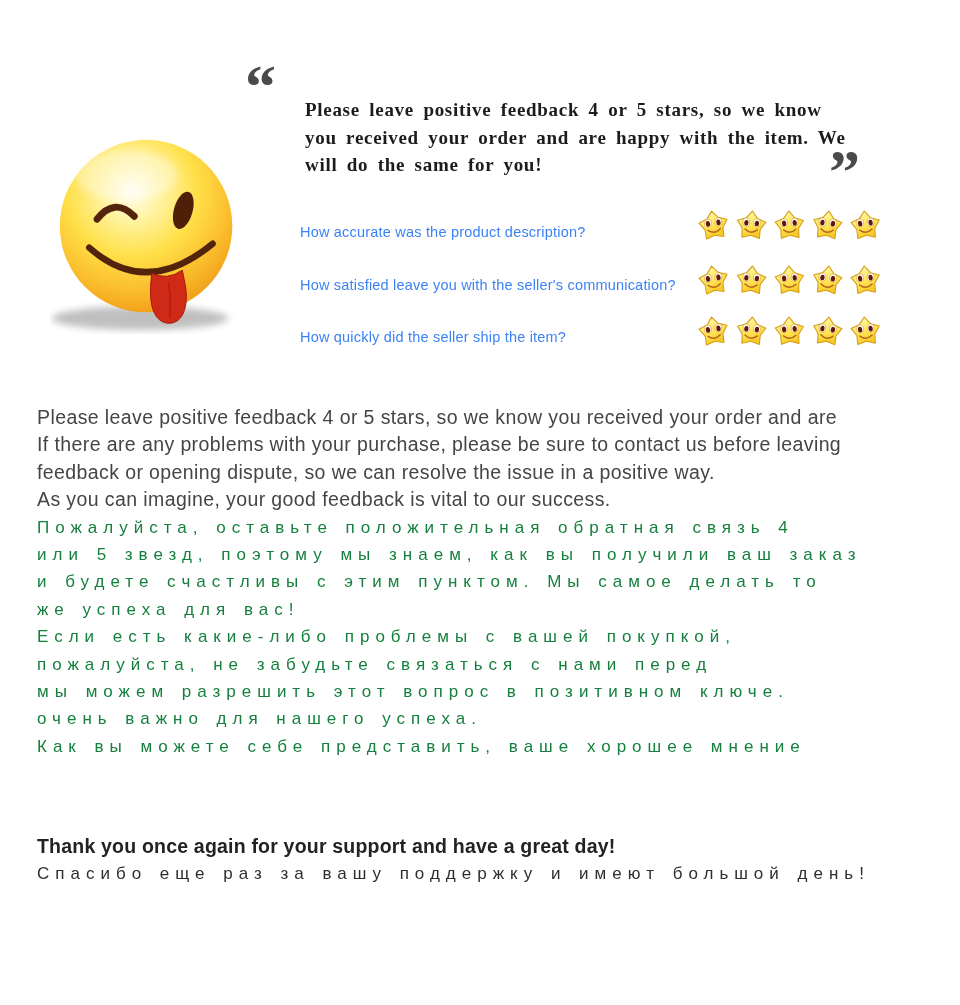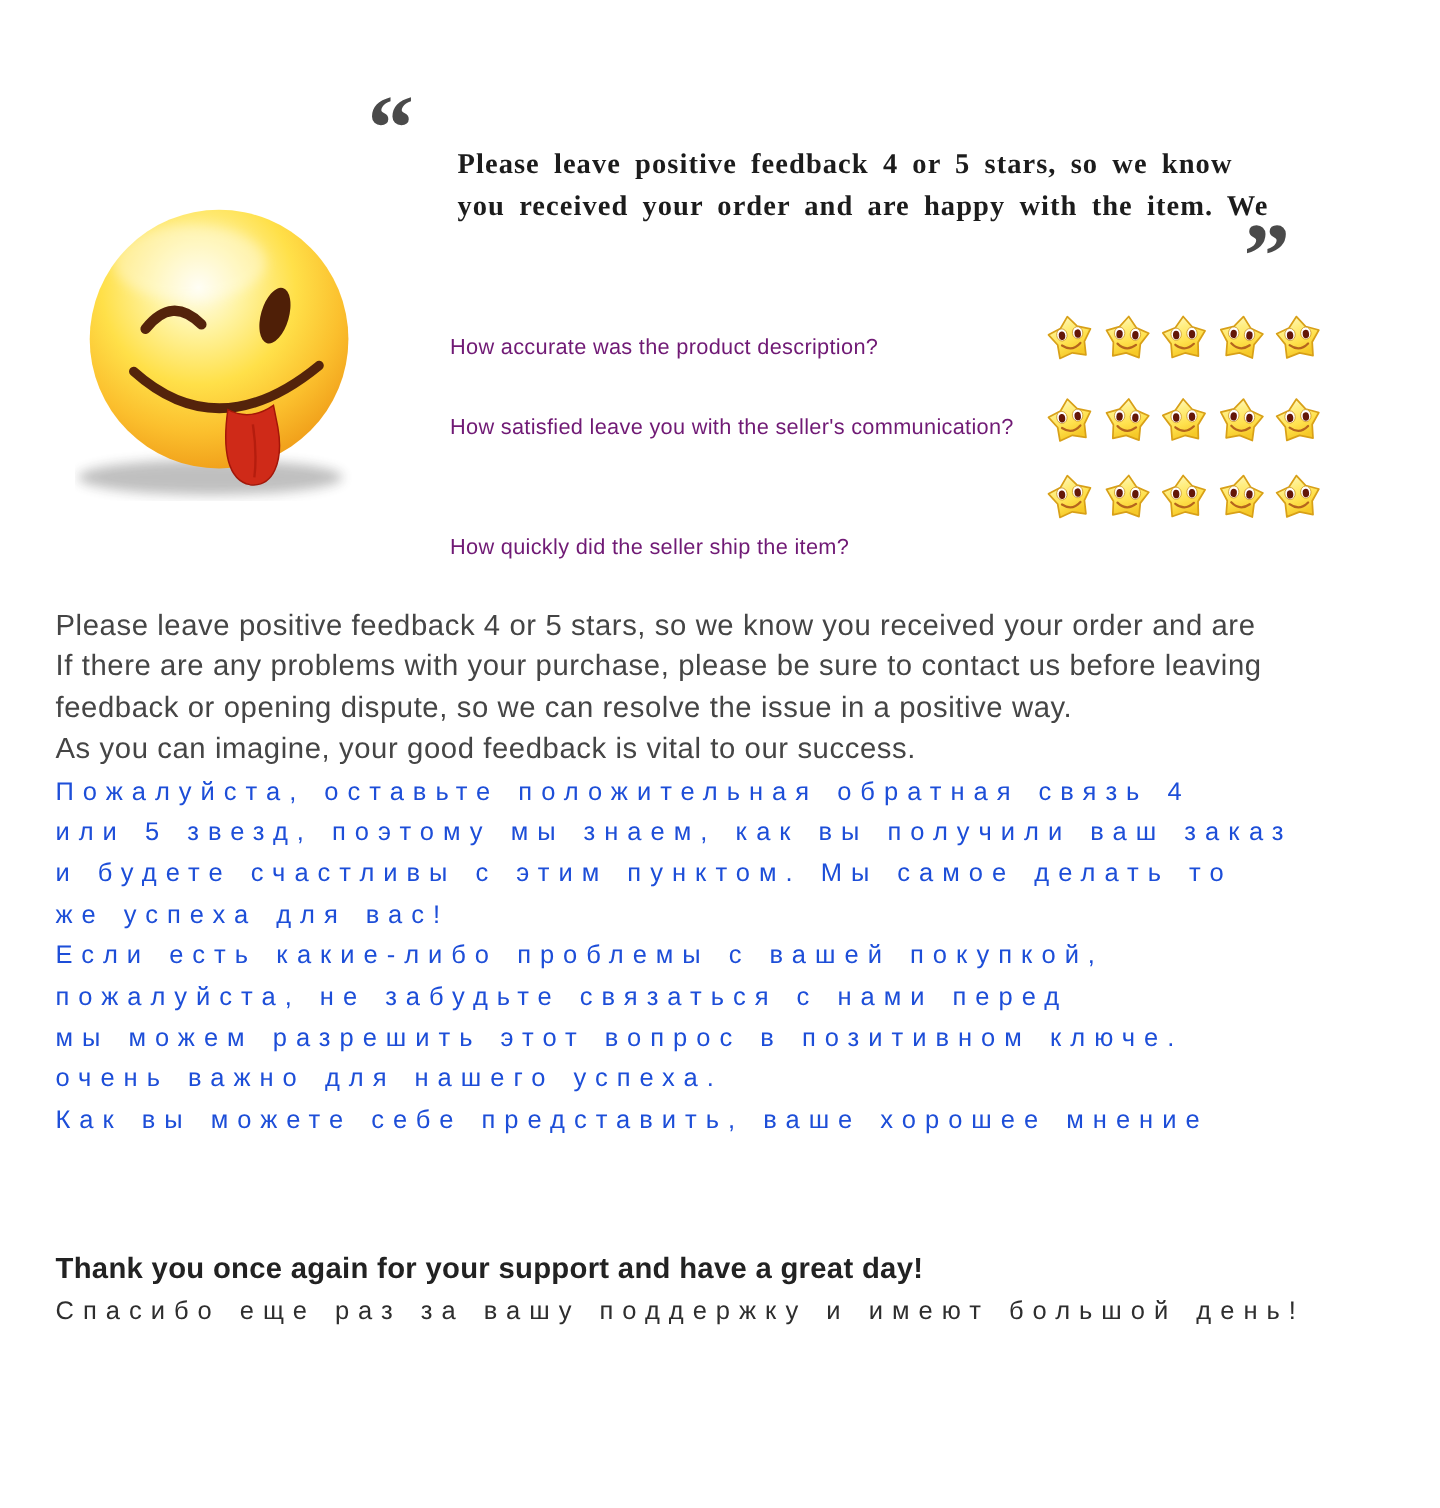--- a/index.html
+++ b/index.html
@@ -14,39 +14,39 @@
   .quote-mark{position:absolute;font-family:"Liberation Serif", serif;
               font-weight:bold;color:#4a4a4a;font-size:62px;line-height:1;}
   .quote-open{left:245px;top:55px;}
   .quote-close{left:829px;top:140px;}
 
   .quote-text{position:absolute;left:305px;top:96px;width:600px;
               font-family:"Liberation Serif", serif;font-weight:bold;
               font-size:19px;line-height:27.5px;color:#1c1c1c;
               letter-spacing:0.7px;word-spacing:4px;}
 
-  .question{position:absolute;left:300px;font-size:14.5px;color:#701a75;
+  .question{position:absolute;left:300px;font-size:14.5px;color:#3b82f6;
             letter-spacing:0.2px;}
-  .q1{top:224px;} .q2{top:277px;} .q3{top:329px;margin-top:28px;}
+  .q1{top:224px;} .q2{top:277px;} .q3{top:329px;}
 
   .stars-row{position:absolute;left:697px;width:195px;height:38px;
              display:flex;gap:5px;}
   .r1{top:207px;} .r2{top:262px;} .r3{top:313px;}
   .star{width:33px;height:36px;flex:0 0 auto;}
   .stars-row .star:nth-child(1){transform:rotate(-8deg);}
   .stars-row .star:nth-child(2){transform:rotate(4deg);}
   .stars-row .star:nth-child(3){transform:rotate(-3deg);}
   .stars-row .star:nth-child(4){transform:rotate(6deg);}
   .stars-row .star:nth-child(5){transform:rotate(-5deg);}
 
   
   .body-text{position:absolute;left:37px;top:404px;width:915px;}
   .en-line{font-size:19.5px;line-height:27.4px;color:#454545;
            letter-spacing:0.4px;white-space:nowrap;}
-  .ru-line{font-size:17px;line-height:27.4px;color:#1d4ed8;
+  .ru-line{font-size:17px;line-height:27.4px;color:#15803d;
            letter-spacing:6px;word-spacing:2px;white-space:nowrap;}
 
   .closing{position:absolute;left:37px;top:832px;width:925px;}
   .closing-en{font-size:19.5px;line-height:28px;font-weight:bold;
               color:#222222;letter-spacing:0.2px;white-space:nowrap;}
   .closing-ru{font-size:17px;line-height:28px;color:#2e2e2e;
               letter-spacing:6px;word-spacing:2px;white-space:nowrap;}
 
   .hidden-defs{position:absolute;width:0;height:0;overflow:hidden;}
 </style>
@@ -88,20 +88,21 @@
       <path d="M121,160 Q124,180 122,196" fill="none" stroke="#a31608" stroke-width="1.6" opacity="0.6"></path>
     </svg>
   </div>
 
   <div class="quote-mark quote-open">“</div>
   <div class="quote-mark quote-close">”</div>
 
   <div class="quote-text">
     <div>Please leave positive feedback 4 or 5 stars, so we know</div>
     <div>you received your order and are happy with the item. We</div>
+    <div>will do the same for you!</div>
   </div>
 
   <div class="question q1">How accurate was the product description?</div>
   <div class="question q2">How satisfied leave you with the seller's communication?</div>
   <div class="question q3">How quickly did the seller ship the item?</div>
 
   <div class="stars-row r1">
       <svg class="star" viewBox="0 0 40 42">
     <polygon points="20,4 26.8,12.7 37.1,16.4 30.9,25.6 30.6,36.6 20,33.5 9.4,36.6 9.1,25.6 2.9,16.4 13.2,12.7" fill="url(#starGrad)" stroke="#d8a018" stroke-width="1.4" stroke-linejoin="round"></polygon>
     <ellipse cx="13.6" cy="18" rx="4.2" ry="4.9" fill="#ffffff" stroke="#c98f1a" stroke-width="0.6"></ellipse>

